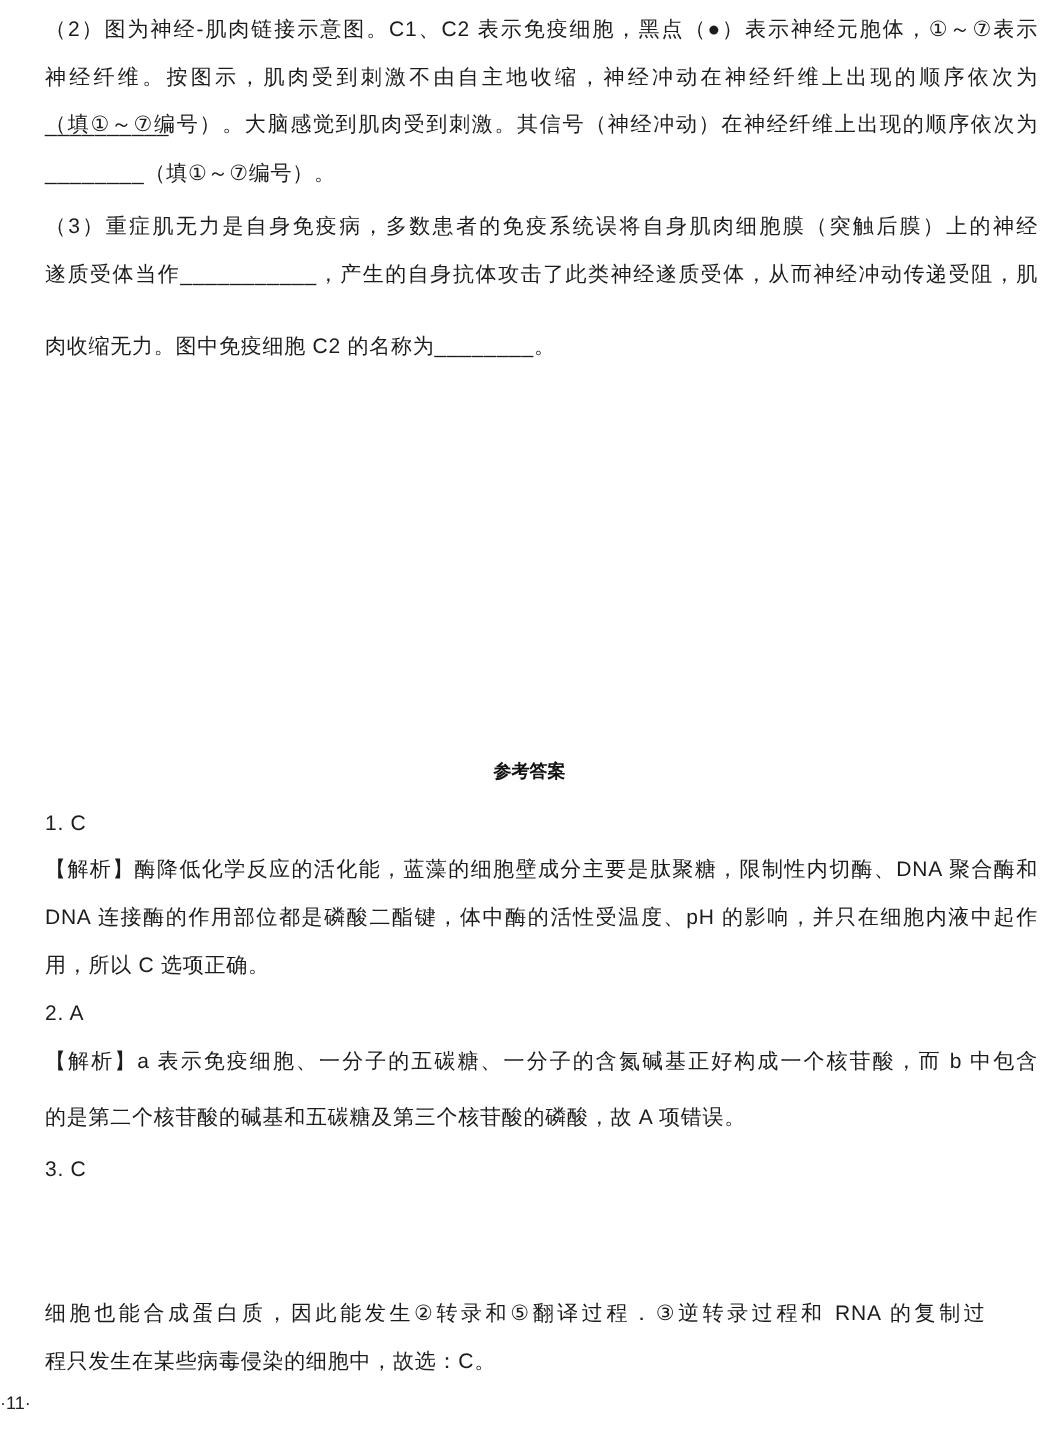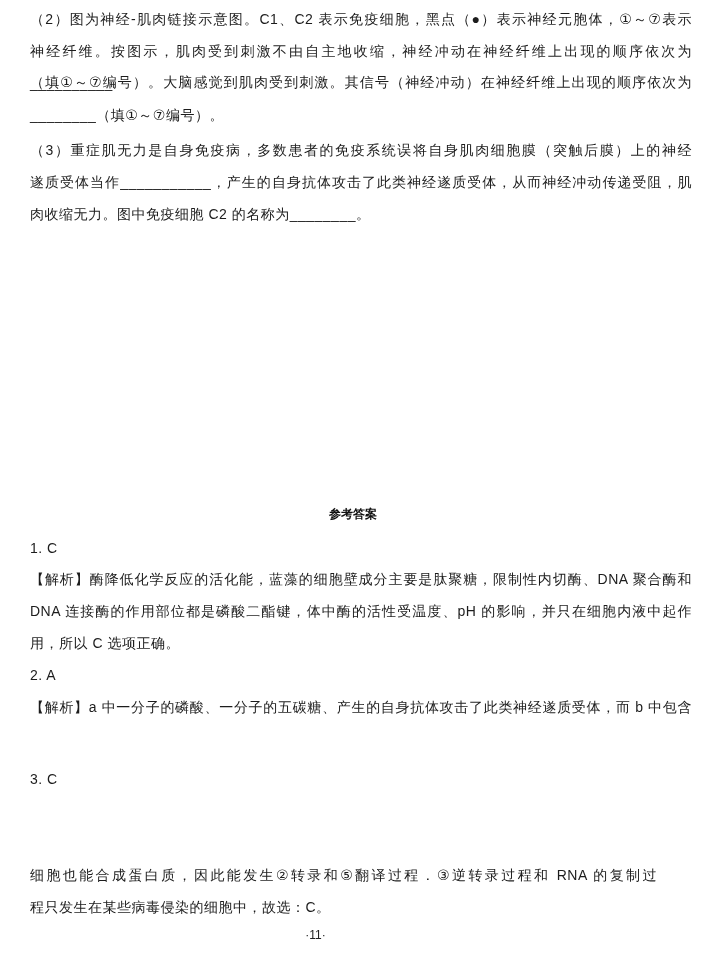--- a/index.html
+++ b/index.html
@@ -37,48 +37,49 @@
     font-weight: bold;
     font-size: 12px;
     color: #111111;
   }
   .pgnum {
     position: absolute;
     left: 0;
     width: 631px;
     height: 24px;
     line-height: 24px;
-    text-align: center;
+    text-align: left;
     font-size: 12px;
     color: #222222;
   }
 </style>
 </head>
 <body>
 
 <div class="page">
 
   <div class="ln j" style="top:3px">（2）图为神经-肌肉链接示意图。C1、C2 表示免疫细胞，黑点（●）表示神经元胞体，①～⑦表示</div>
   <div class="ln j" style="top:35px">神经纤维。按图示，肌肉受到刺激不由自主地收缩，神经冲动在神经纤维上出现的顺序依次为__________</div>
   <div class="ln j" style="top:66px">（填①～⑦编号）。大脑感觉到肌肉受到刺激。其信号（神经冲动）在神经纤维上出现的顺序依次为</div>
   <div class="ln" style="top:99px">________（填①～⑦编号）。</div>
 
   <div class="ln j" style="top:134px">（3）重症肌无力是自身免疫病，多数患者的免疫系统误将自身肌肉细胞膜（突触后膜）上的神经</div>
   <div class="ln j" style="top:166px">遂质受体当作___________，产生的自身抗体攻击了此类神经遂质受体，从而神经冲动传递受阻，肌</div>
-  <div class="ln" style="top:198px">肉收缩无力。图中免疫细胞 C2 的名称为________。</div>
+  <div class="ln" style="top:214px">肉收缩无力。图中免疫细胞 C2 的名称为________。</div>
 
   <div class="heading" style="top:498px">参考答案</div>
 
   <div class="ln" style="top:532px">1. C</div>
   <div class="ln j" style="top:563px">【解析】酶降低化学反应的活化能，蓝藻的细胞壁成分主要是肽聚糖，限制性内切酶、DNA 聚合酶和</div>
   <div class="ln j" style="top:595px">DNA 连接酶的作用部位都是磷酸二酯键，体中酶的活性受温度、pH 的影响，并只在细胞内液中起作</div>
   <div class="ln" style="top:627px">用，所以 C 选项正确。</div>
 
   <div class="ln" style="top:659px">2. A</div>
-  <div class="ln j" style="top:691px">【解析】a 中一分子的磷酸、一分子的五碳糖、产生的自身抗体攻击了此类神经遂质受体，而 b 中包含</div>
+  <div class="ln j" style="top:691px">【解析】a 表示免疫细胞、一分子的五碳糖、一分子的含氮碱基正好构成一个核苷酸，而 b 中包含</div>
+  <div class="ln" style="top:728px">的是第二个核苷酸的碱基和五碳糖及第三个核苷酸的磷酸，故 A 项错误。</div>
 
   <div class="ln" style="top:763px">3. C</div>
   <div class="ln" style="top:891px">程只发生在某些病毒侵染的细胞中，故选：C。</div>
   <div class="ln j narrow" style="top:859px">细胞也能合成蛋白质，因此能发生②转录和⑤翻译过程．③逆转录过程和 RNA 的复制过</div>
 
   <div class="pgnum" style="top:923px">·11·</div>
 
 </div>
 
 </body></html>

